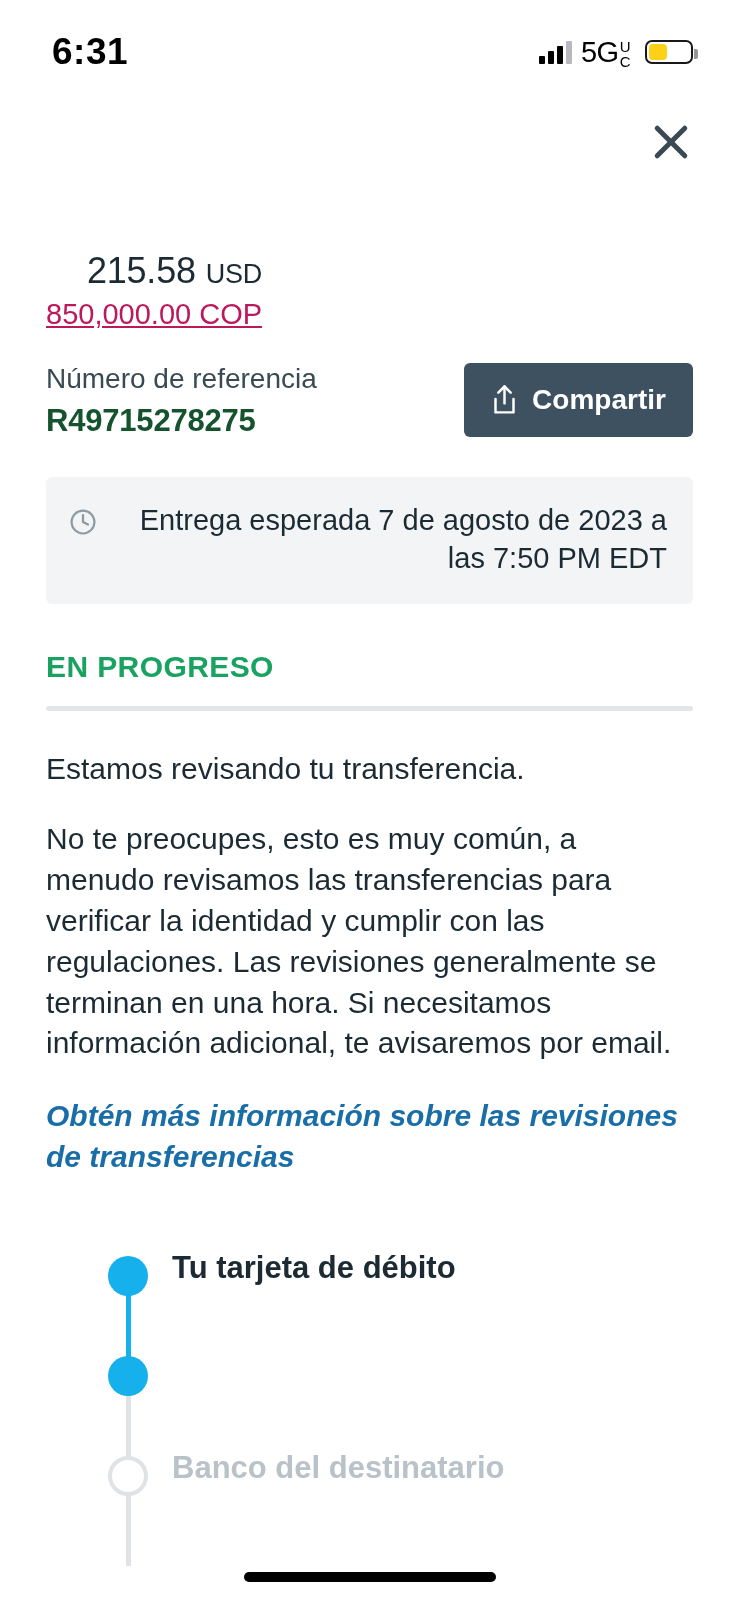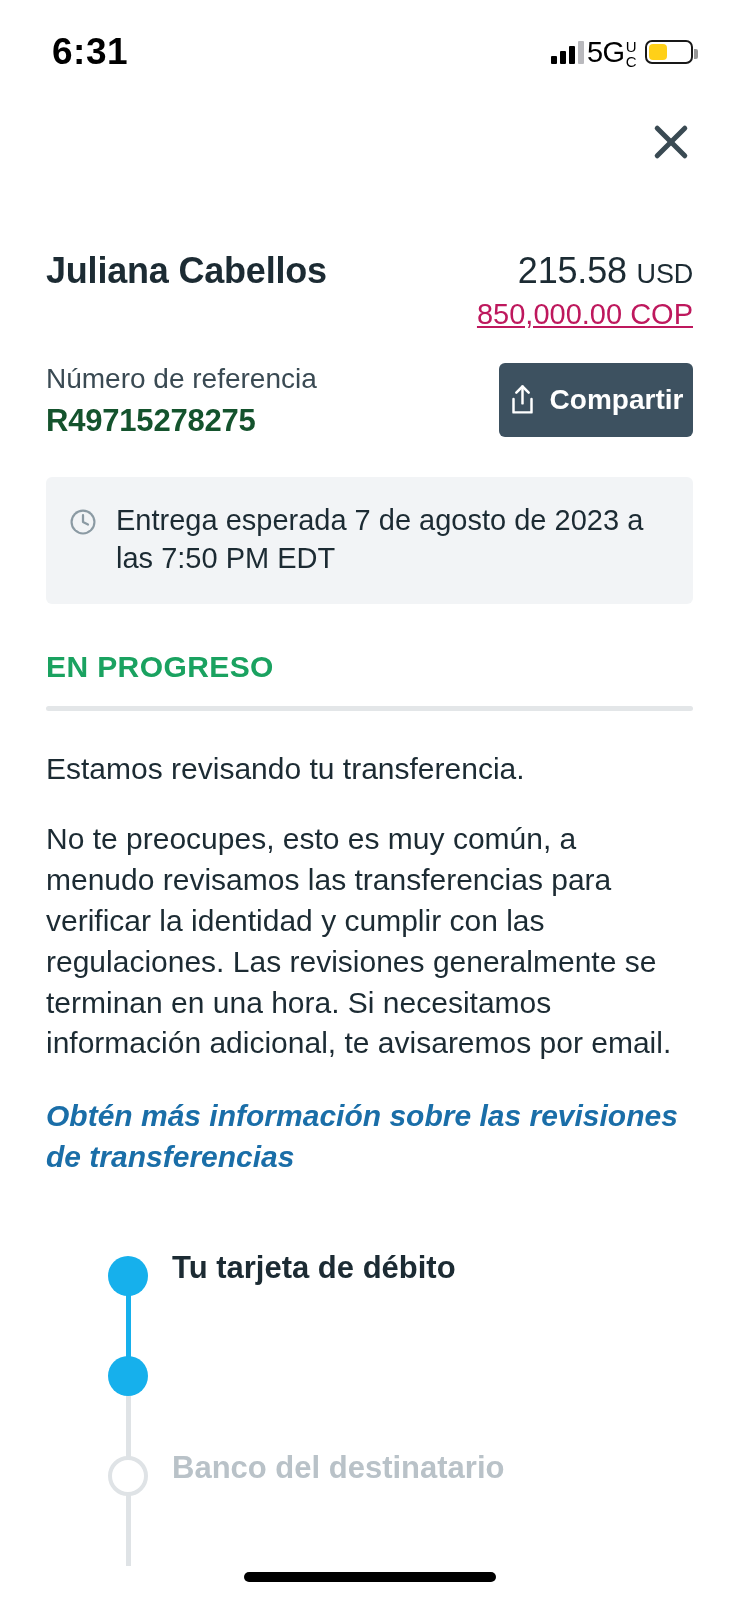--- a/index.html
+++ b/index.html
@@ -31,21 +31,21 @@
     font-size: 37px;
     font-weight: bold;
     letter-spacing: 0.5px;
     color: #000;
     margin-left: 52px;
     margin-top: 8px;
   }
   .status-right {
     display: flex;
     align-items: center;
-    gap: 3px;
+    gap: 9px;
     margin-top: 8px;
   }
   .bars {
     display: flex;
     align-items: flex-end;
     gap: 3px;
     height: 24px;
   }
   .bars i {
     display: block;
@@ -175,21 +175,21 @@
     font-weight: bold;
     color: #14532d;
     margin-top: 8px;
     letter-spacing: -0.2px;
   }
   .share-btn {
     background: #3d5160;
     color: #fff;
     border: none;
     border-radius: 6px;
-    width: 194px;
+    width: 229px;
     height: 74px;
     display: flex;
     align-items: center;
     justify-content: center;
     gap: 14px;
     font-size: 28px;
     font-weight: bold;
     cursor: pointer;
     font-family: "Liberation Sans", sans-serif;
     text-align: right;
@@ -202,20 +202,21 @@
     border-radius: 6px;
     padding: 24px 26px 26px 22px;
     display: flex;
     gap: 18px;
   }
   .clock-icon { flex: 0 0 auto; margin-top: 6px; }
   .eta-text {
     font-size: 29px;
     line-height: 1.32;
     color: #1c2b33;
+    text-align: right;
   }
 
   .status-label {
     margin-top: 46px;
     font-size: 30px;
     font-weight: bold;
     color: #1aa260;
     letter-spacing: 0.4px;
   }
   .divider {
@@ -342,21 +343,20 @@
     </div>
   </div>
 
   <div class="closerow">
     <div class="close-icon"></div>
   </div>
 
   <div class="content">
 
     <div class="head-row">
-      <div class="recipient">Juliana Cabellos</div>
       <div class="amounts">
         <div class="amt-main">
           <span>215.58</span>
           <span class="cur">USD</span>
         </div>
         <div class="amt-sub">850,000.00 COP</div>
       </div>
     </div>
 
     <div class="ref-row">

